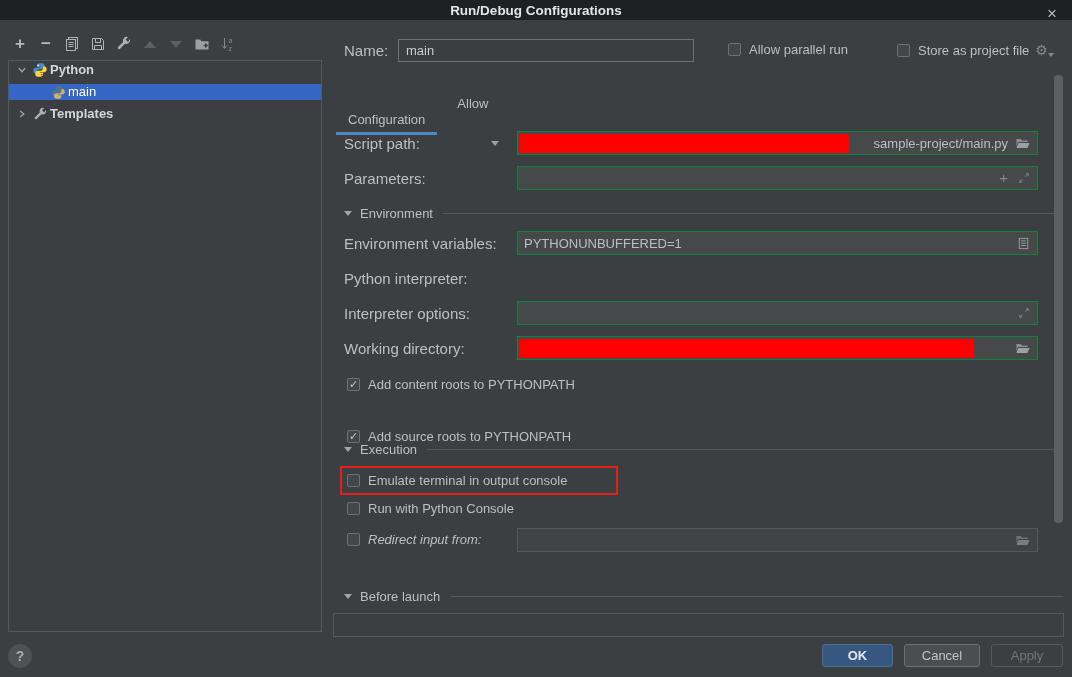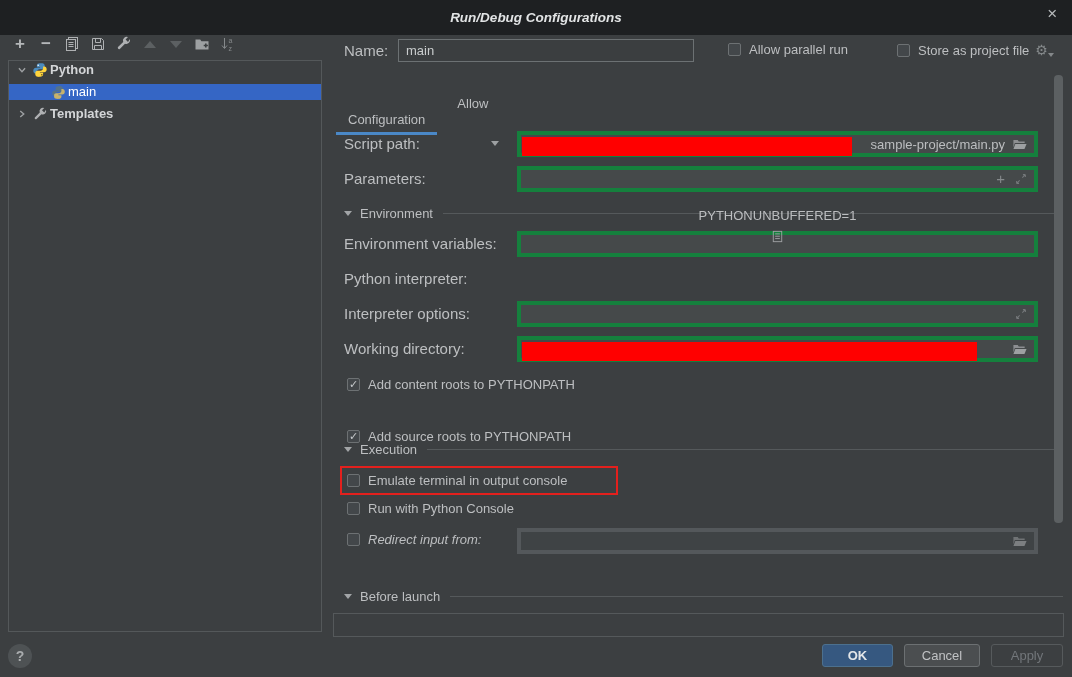--- a/index.html
+++ b/index.html
@@ -3,22 +3,22 @@
 <meta charset="utf-8">
 <style>
   * { margin:0; padding:0; box-sizing:border-box; }
   html,body { background:#2b2b2b; }
   #app {
     position:relative; width:1072px; height:677px;
     background:#3c3f41; overflow:hidden;
     font-family:"Liberation Sans", sans-serif; font-size:13px; color:#bdbfc1;
   }
   
-  .titlebar { position:absolute; left:0; top:0; width:1072px; height:35px;
-    background:#1e2022; display:flex; align-items:center; justify-content:center;font-style:italic; }
+  .titlebar { position:absolute; left:0; top:0; width:1072px; height:20px;
+    background:#1e2022; display:flex; align-items:center; justify-content:center; }
   .titlebar .title { font-weight:bold; font-size:13.5px; color:#e2e4e5; }
   .close-btn { position:absolute; right:10px; top:0; height:28px; width:20px;
     display:flex; align-items:center; justify-content:center;
     color:#b7babc; font-size:17px; cursor:default; }
   
   .toolbar { position:absolute; left:12px; top:36px; display:flex; gap:10px; align-items:center; }
   .tb-icon { width:16px; height:16px; display:flex; align-items:center; justify-content:center; }
   .glyph-btn { font-size:17px; color:#b4b7b9; line-height:14px; font-weight:bold; }
   .tri-up-dis { width:0; height:0; border-left:6px solid transparent; border-right:6px solid transparent; border-bottom:7px solid #5c6062; }
   .tri-down-dis { width:0; height:0; border-left:6px solid transparent; border-right:6px solid transparent; border-top:7px solid #5c6062; }
@@ -45,21 +45,21 @@
   .gear-wrap { position:relative; margin-left:6px; width:18px; height:16px; }
   .gear { font-family:"DejaVu Sans", sans-serif; font-size:14px; color:#84888a; line-height:16px; }
   .gear-caret { position:absolute; right:-1px; bottom:1px; width:0; height:0;
     border-left:3px solid transparent; border-right:3px solid transparent; border-top:4px solid #84888a; }
   
   .tabs { position:absolute; left:336px; top:90px; height:30px; display:flex; }
   .tab { padding:0 12px; height:29px; display:flex; align-items:center; color:#bdbfc1; border-bottom:3px solid transparent; }
   .tab.active { border-bottom:3px solid #4a88c7;margin-top:16px; }
   
   .field { position:absolute; left:517px; width:521px; height:24px; background:#45494a;
-    border:4px solid #15803d; display:flex; align-items:center; padding:9px 6px;
+    border:1px solid #15803d; display:flex; align-items:center; padding:9px 6px;
     font-size:13px; color:#bcbec0; gap:6px; }
   .field.dim { background:#3f4345; border-color:#54585b; }
   .redact { position:absolute; top:2px; height:19px; background:#ff0000; }
   .caret { width:0; height:0; border-left:4px solid transparent; border-right:4px solid transparent; border-top:5px solid #9da0a2; }
   .sec-header { position:absolute; left:344px; width:719px; display:flex; align-items:center; }
   .sec-tri { width:0; height:0; border-left:4px solid transparent; border-right:4px solid transparent; border-top:5px solid #a2a5a7; margin-right:8px; }
   .sec-rule { flex:1; height:1px; background:#55595b; margin-left:10px; }
   .plus-glyph { color:#85898b; font-size:15px; line-height:14px; }
   .annotation-box { position:absolute; left:340px; top:466px; width:278px; height:29px;
     border:2px solid #e3201d; pointer-events:none; z-index:5; }
@@ -219,21 +219,21 @@
     </span>
   </div>
 
   <div class="sec-header" style="top:206px;">
     <span class="sec-tri"></span>
     <span>Environment</span>
     <span class="sec-rule"></span>
   </div>
 
   <span class="lbl" style="left:344px; top:236px;">Environment variables:</span>
-  <div class="field" style="top:231px; justify-content:flex-end;flex-direction:column;">
+  <div class="field" style="top:231px; justify-content:space-between;">
     <span class="fval">PYTHONUNBUFFERED=1</span>
     <span>
       <svg width="15" height="15" viewBox="0 0 16 16" fill="none" stroke="#9da0a2">
         <rect x="3.5" y="2.5" width="9" height="11"></rect>
         <path d="M5.5 5.2h5M5.5 7.7h5M5.5 10.2h5"></path>
       </svg>
     </span>
   </div>
 
   <span class="lbl" style="left:344px; top:271px;">Python interpreter:</span>

